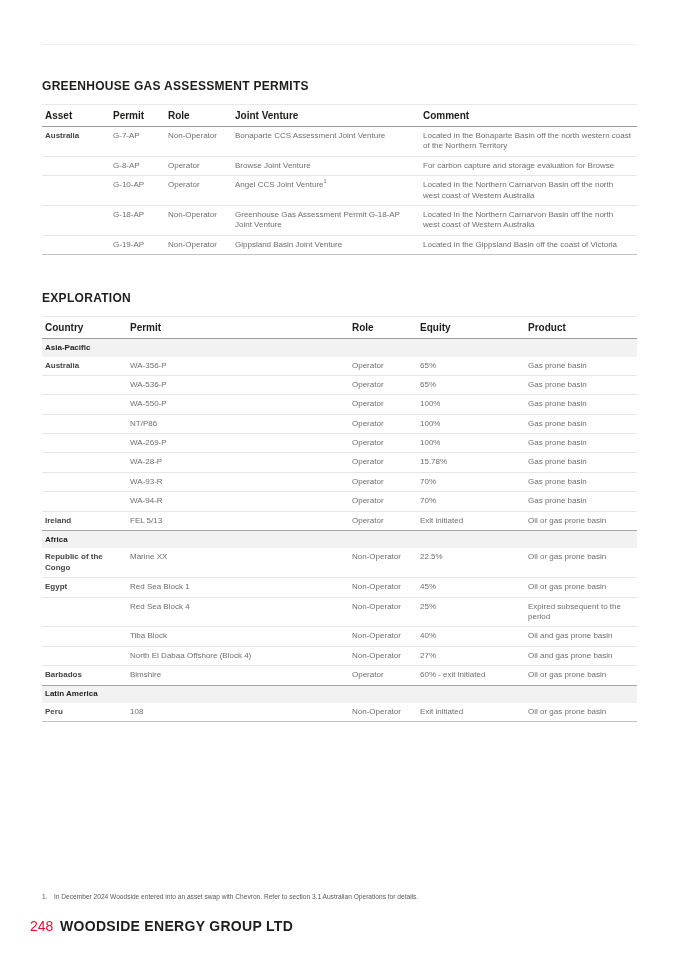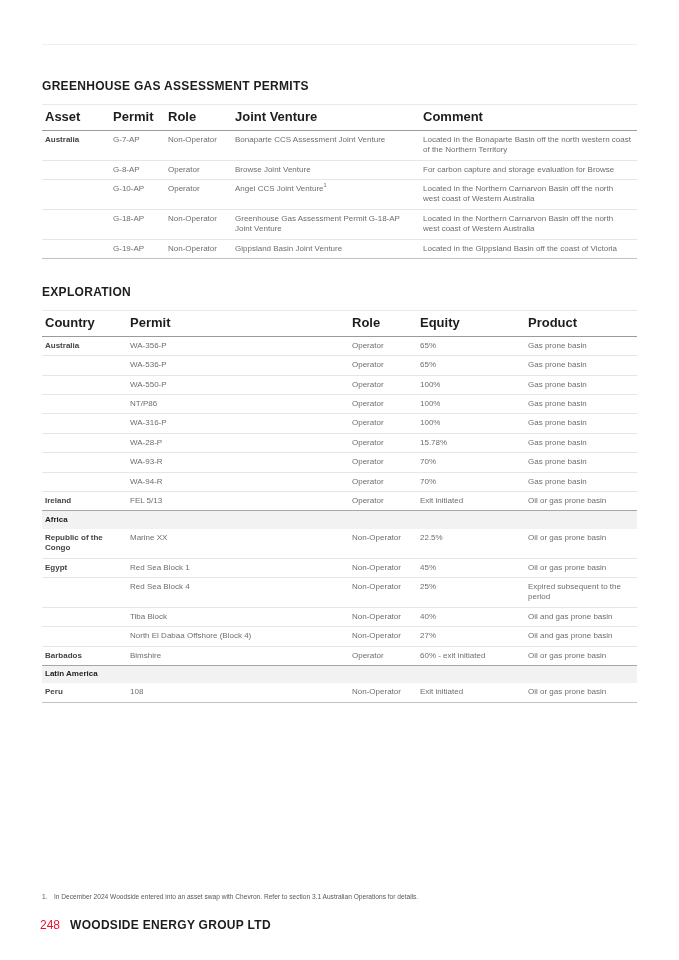--- a/index.html
+++ b/index.html
@@ -16,35 +16,35 @@
   .content { padding:44px 42px 0 42px; }
   .top-rule { border-top:1px solid #efefef; height:0; }
 
   .section-title {
     font-size:12px;
     font-weight:bold;
     letter-spacing:0.3px;
     color:#1d1d1b;
     margin-top:34px;
   }
-  .section-title.second { margin-top:26px; }
+  .section-title.second { margin-top:36px; }
 
   table {
     width:595px;
     margin-top:11px;
     border-collapse:collapse;
     table-layout:fixed;
     font-size:8px;
     line-height:1.3;
     color:#6d6e71;
     border-bottom:1px solid #c2c2c2;
   }
   thead th {
     text-align:left;
-    font-size:13px;
+    font-size:10px;
     font-weight:bold;
     color:#1d1d1b;
     border-top:1px solid #e9e9e9;
     border-bottom:1px solid #9b9b9b;
     padding:4px 6px 4px 3px;
     white-space:nowrap;
   }
   td {
     padding:4px 6px 4px 3px;
     vertical-align:top;
@@ -68,25 +68,25 @@
     top:893px;
     display:flex;
     font-size:6.6px;
     color:#58585a;
     line-height:1.25;
   }
   .footnote .fn-marker { width:12px; flex:none; }
 
   .footer {
     position:absolute;
-    left:40px;
+    left:30px;
     top:918px;
     display:flex;
     align-items:baseline;
-    font-size:12px;
+    font-size:14px;
   }
   .footer .page-number { color:#e8112d; width:30px; flex:none; }
   .footer .company { color:#1d1d1b; font-weight:bold; letter-spacing:0.3px; }
 </style>
 </head>
 <body>
 
 <div class="page">
   <div class="content">
     <div class="top-rule"></div>
@@ -162,20 +162,23 @@
       <thead>
         <tr>
           <th>Country</th>
           <th>Permit</th>
           <th>Role</th>
           <th>Equity</th>
           <th>Product</th>
         </tr>
       </thead>
       <tbody>
+          <tr class="section-row">
+            <td colspan="5">Asia-Pacific</td>
+          </tr>
           <tr class="data-row">
             <td class="col-first">Australia</td>
             <td>WA-356-P</td>
             <td>Operator</td>
             <td>65%</td>
             <td>Gas prone basin</td>
           </tr>
           <tr class="data-row">
             <td class="col-first"></td>
             <td>WA-536-P</td>
@@ -192,21 +195,21 @@
           </tr>
           <tr class="data-row">
             <td class="col-first"></td>
             <td>NT/P86</td>
             <td>Operator</td>
             <td>100%</td>
             <td>Gas prone basin</td>
           </tr>
           <tr class="data-row">
             <td class="col-first"></td>
-            <td>WA-316-P</td>
+            <td>WA-269-P</td>
             <td>Operator</td>
             <td>100%</td>
             <td>Gas prone basin</td>
           </tr>
           <tr class="data-row">
             <td class="col-first"></td>
             <td>WA-28-P</td>
             <td>Operator</td>
             <td>15.78%</td>
             <td>Gas prone basin</td>

